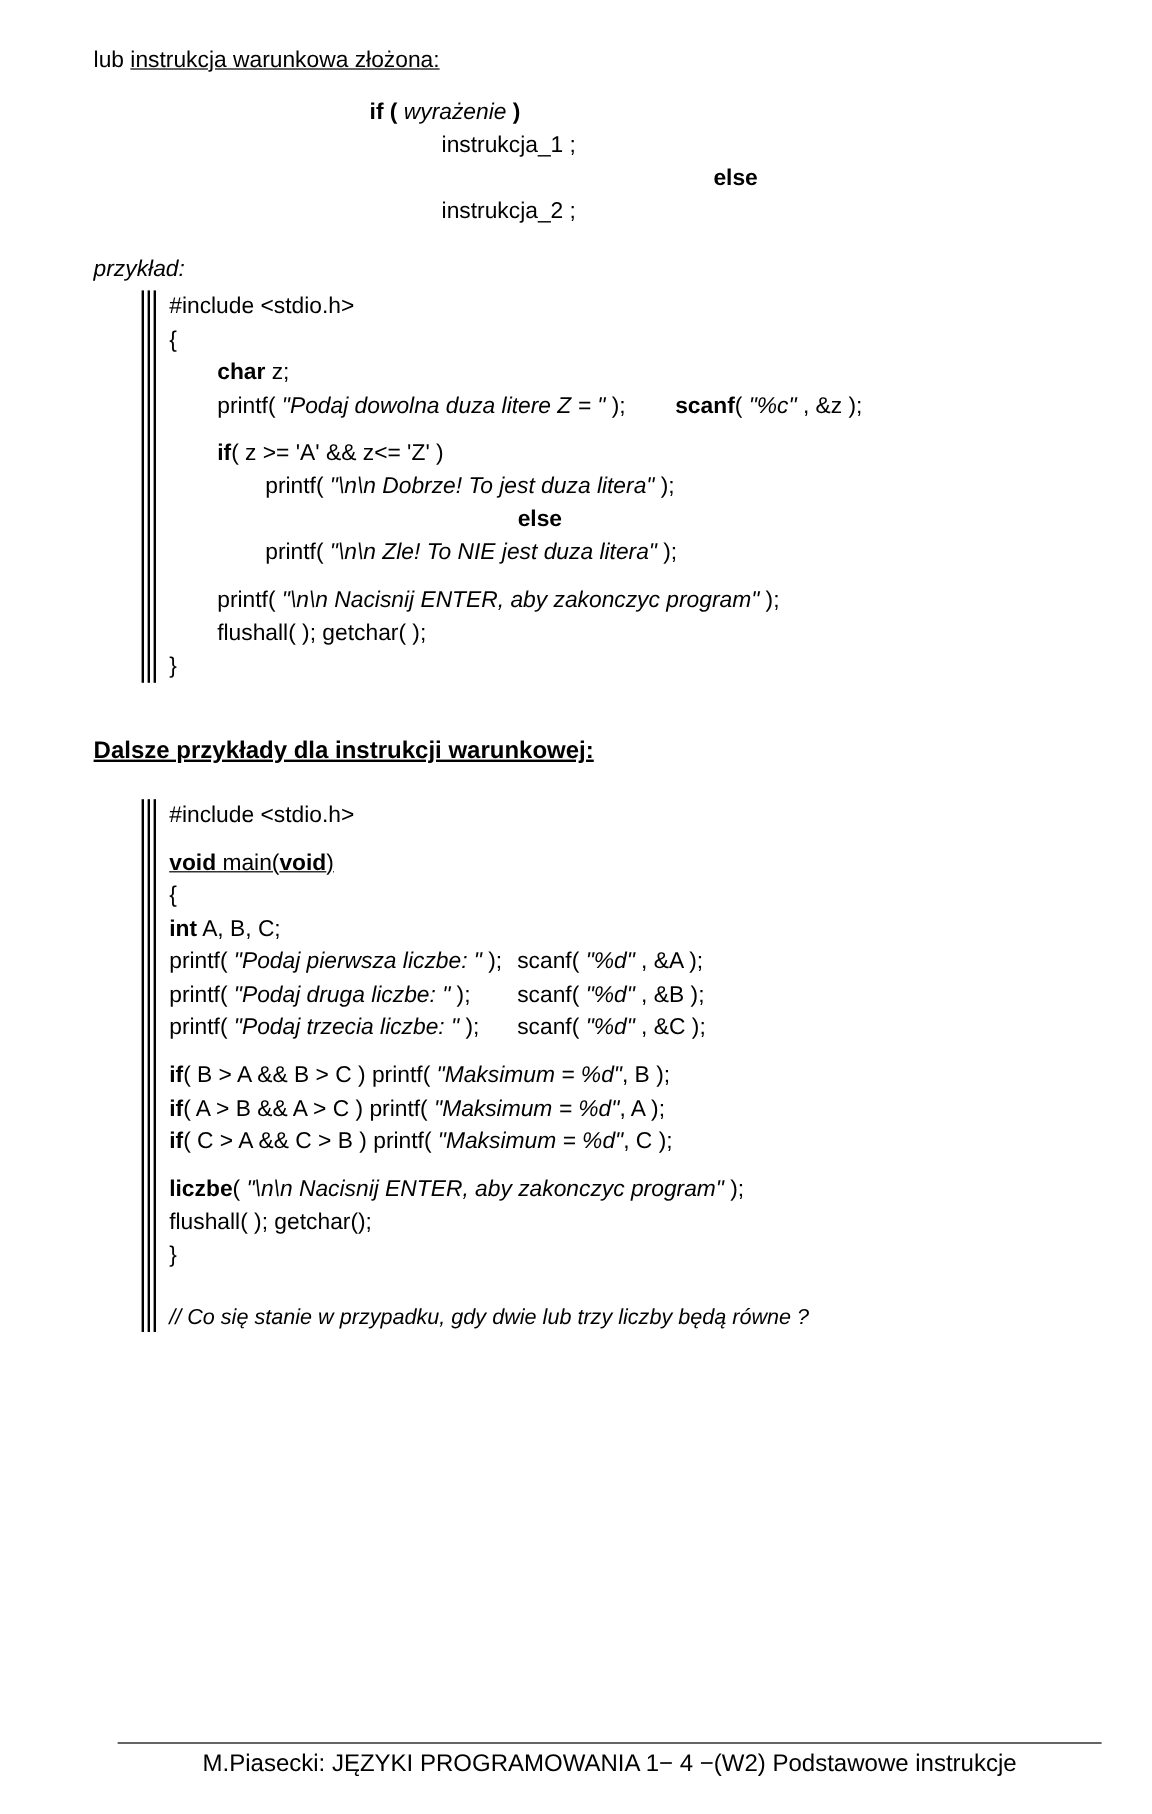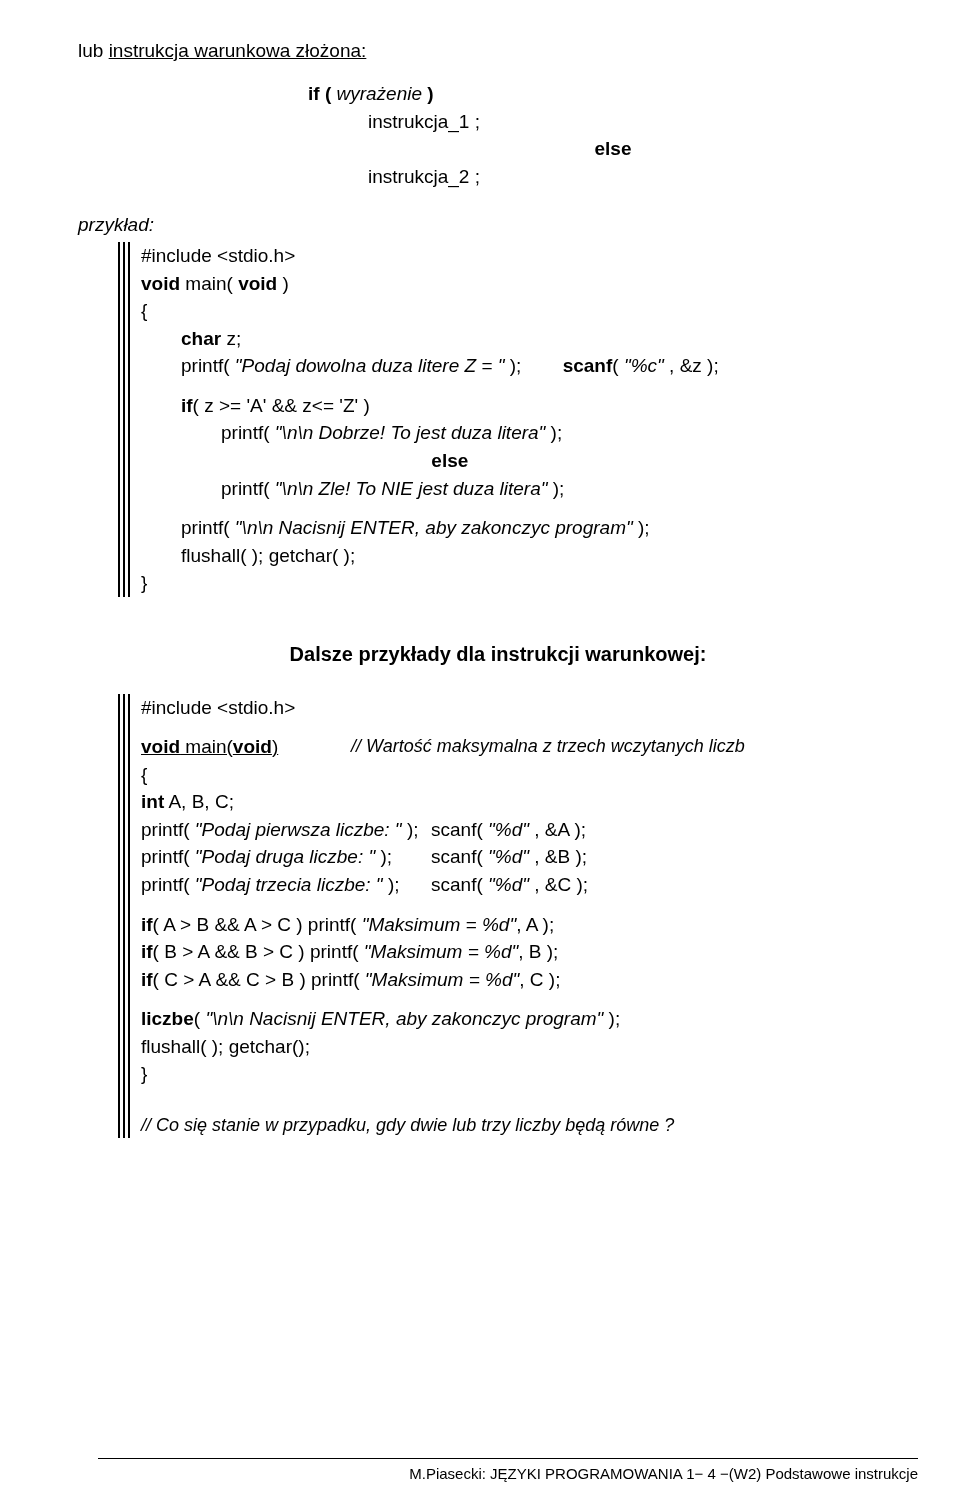--- a/index.html
+++ b/index.html
@@ -50,23 +50,23 @@
   }
   .rail { width: 2px; background: #000; margin-right: 3px; }
   .code-body { line-height: 1.45; }
   .code-body .indent1 { padding-left: 40px; }
   .code-body .indent2 { padding-left: 80px; }
   .scanf-right { display: inline-block; margin-left: 36px; }
   .spacer-sm { height: 12px; }
   .spacer-md { height: 24px; }
 
   .section-heading {
-    text-align: center;
     font-size: 20px;
     font-weight: bold;
+    text-decoration: underline;
     margin: 46px 0 28px 0;
   }
 
   .code-container2 {
     margin-left: 40px;
     display: flex;
     font-family: Arial, Helvetica, sans-serif;
     font-size: 19px;
   }
   .code-body2 { line-height: 1.45; }
@@ -83,22 +83,22 @@
     left: 70px;
     right: 70px;
     bottom: 30px;
   }
   .footer-line {
     border-top: 1px solid #000;
     margin-bottom: 6px;
   }
   .footer-row {
     display: flex;
-    justify-content: flex-end;
-    font-size: 15px;
+    justify-content: center;
+    font-size: 20px;
   }
 </style>
 </head>
 <body>
 
 <div class="page">
 
   <div class="intro-line">
     <span>lub </span><span class="underlined">instrukcja warunkowa złożona:</span>
   </div>
@@ -115,21 +115,20 @@
   <div class="example-label">przykład:</div>
 
   <div class="code-container">
     <div class="rails">
       <div class="rail"></div>
       <div class="rail"></div>
       <div class="rail"></div>
     </div>
     <div class="code-body">
       <div>#include &lt;stdio.h&gt;</div>
-      <div><span class="bold">void</span><span> main( </span><span class="bold">void</span><span> )</span></div>
       <div>{</div>
       <div class="indent1"><span class="bold">char</span><span> z;</span></div>
       <div class="indent1">
         <span>printf( </span><span class="italic">"Podaj dowolna duza litere Z = "</span><span> );</span>
         <span class="scanf-right"><span class="bold">scanf</span><span>( </span><span class="italic">"%c"</span><span> , &amp;z );</span></span>
       </div>
       <div class="spacer-sm"></div>
       <div class="indent1"><span class="bold">if</span><span>( z &gt;= 'A'  &amp;&amp;  z&lt;= 'Z' )</span></div>
       <div class="indent2"><span>printf( </span><span class="italic">"\n\n Dobrze! To jest duza litera"</span><span> );</span></div>
       <div class="indent1 bold">else</div>
@@ -147,40 +146,39 @@
     <div class="rails">
       <div class="rail"></div>
       <div class="rail"></div>
       <div class="rail"></div>
     </div>
     <div class="code-body2">
       <div>#include &lt;stdio.h&gt;</div>
       <div class="spacer-sm"></div>
       <div class="main-line">
         <div class="left"><span class="bold">void</span><span> main(</span><span class="bold">void</span><span>)</span></div>
-        <div class="right">// Wartość maksymalna z trzech wczytanych liczb</div>
       </div>
       <div>{</div>
       <div class="indent1"><span class="bold">int</span><span> A, B, C;</span></div>
 
       <div class="indent1 tab-row">
         <div class="col1"><span>printf( </span><span class="italic">"Podaj pierwsza liczbe: "</span><span> );</span></div>
         <div class="col2"><span>scanf( </span><span class="italic">"%d"</span><span> , &amp;A );</span></div>
       </div>
       <div class="indent1 tab-row">
         <div class="col1"><span>printf( </span><span class="italic">"Podaj druga liczbe: "</span><span> );</span></div>
         <div class="col2"><span>scanf( </span><span class="italic">"%d"</span><span> , &amp;B );</span></div>
       </div>
       <div class="indent1 tab-row">
         <div class="col1"><span>printf( </span><span class="italic">"Podaj trzecia liczbe: "</span><span> );</span></div>
         <div class="col2"><span>scanf( </span><span class="italic">"%d"</span><span> , &amp;C );</span></div>
       </div>
       <div class="spacer-sm"></div>
+      <div class="indent1"><span class="bold">if</span><span>( B &gt; A  &amp;&amp;  B &gt; C )  printf( </span><span class="italic">"Maksimum = %d"</span><span>,  B );</span></div>
       <div class="indent1"><span class="bold">if</span><span>( A &gt; B  &amp;&amp;  A &gt; C )  printf( </span><span class="italic">"Maksimum = %d"</span><span>,  A );</span></div>
-      <div class="indent1"><span class="bold">if</span><span>( B &gt; A  &amp;&amp;  B &gt; C )  printf( </span><span class="italic">"Maksimum = %d"</span><span>,  B );</span></div>
       <div class="indent1"><span class="bold">if</span><span>( C &gt; A  &amp;&amp;  C &gt; B )  printf( </span><span class="italic">"Maksimum = %d"</span><span>,  C );</span></div>
       <div class="spacer-sm"></div>
       <div class="indent1"><span class="bold">liczbe</span><span>( </span><span class="italic">"\n\n Nacisnij ENTER, aby zakonczyc program"</span><span> );</span></div>
       <div class="indent1">flushall( ); getchar();</div>
       <div>}</div>
       <div class="spacer-md"></div>
       <div class="italic" style="font-size:18px;">// Co się stanie w przypadku, gdy dwie lub trzy liczby będą równe ?</div>
     </div>
   </div>
 

